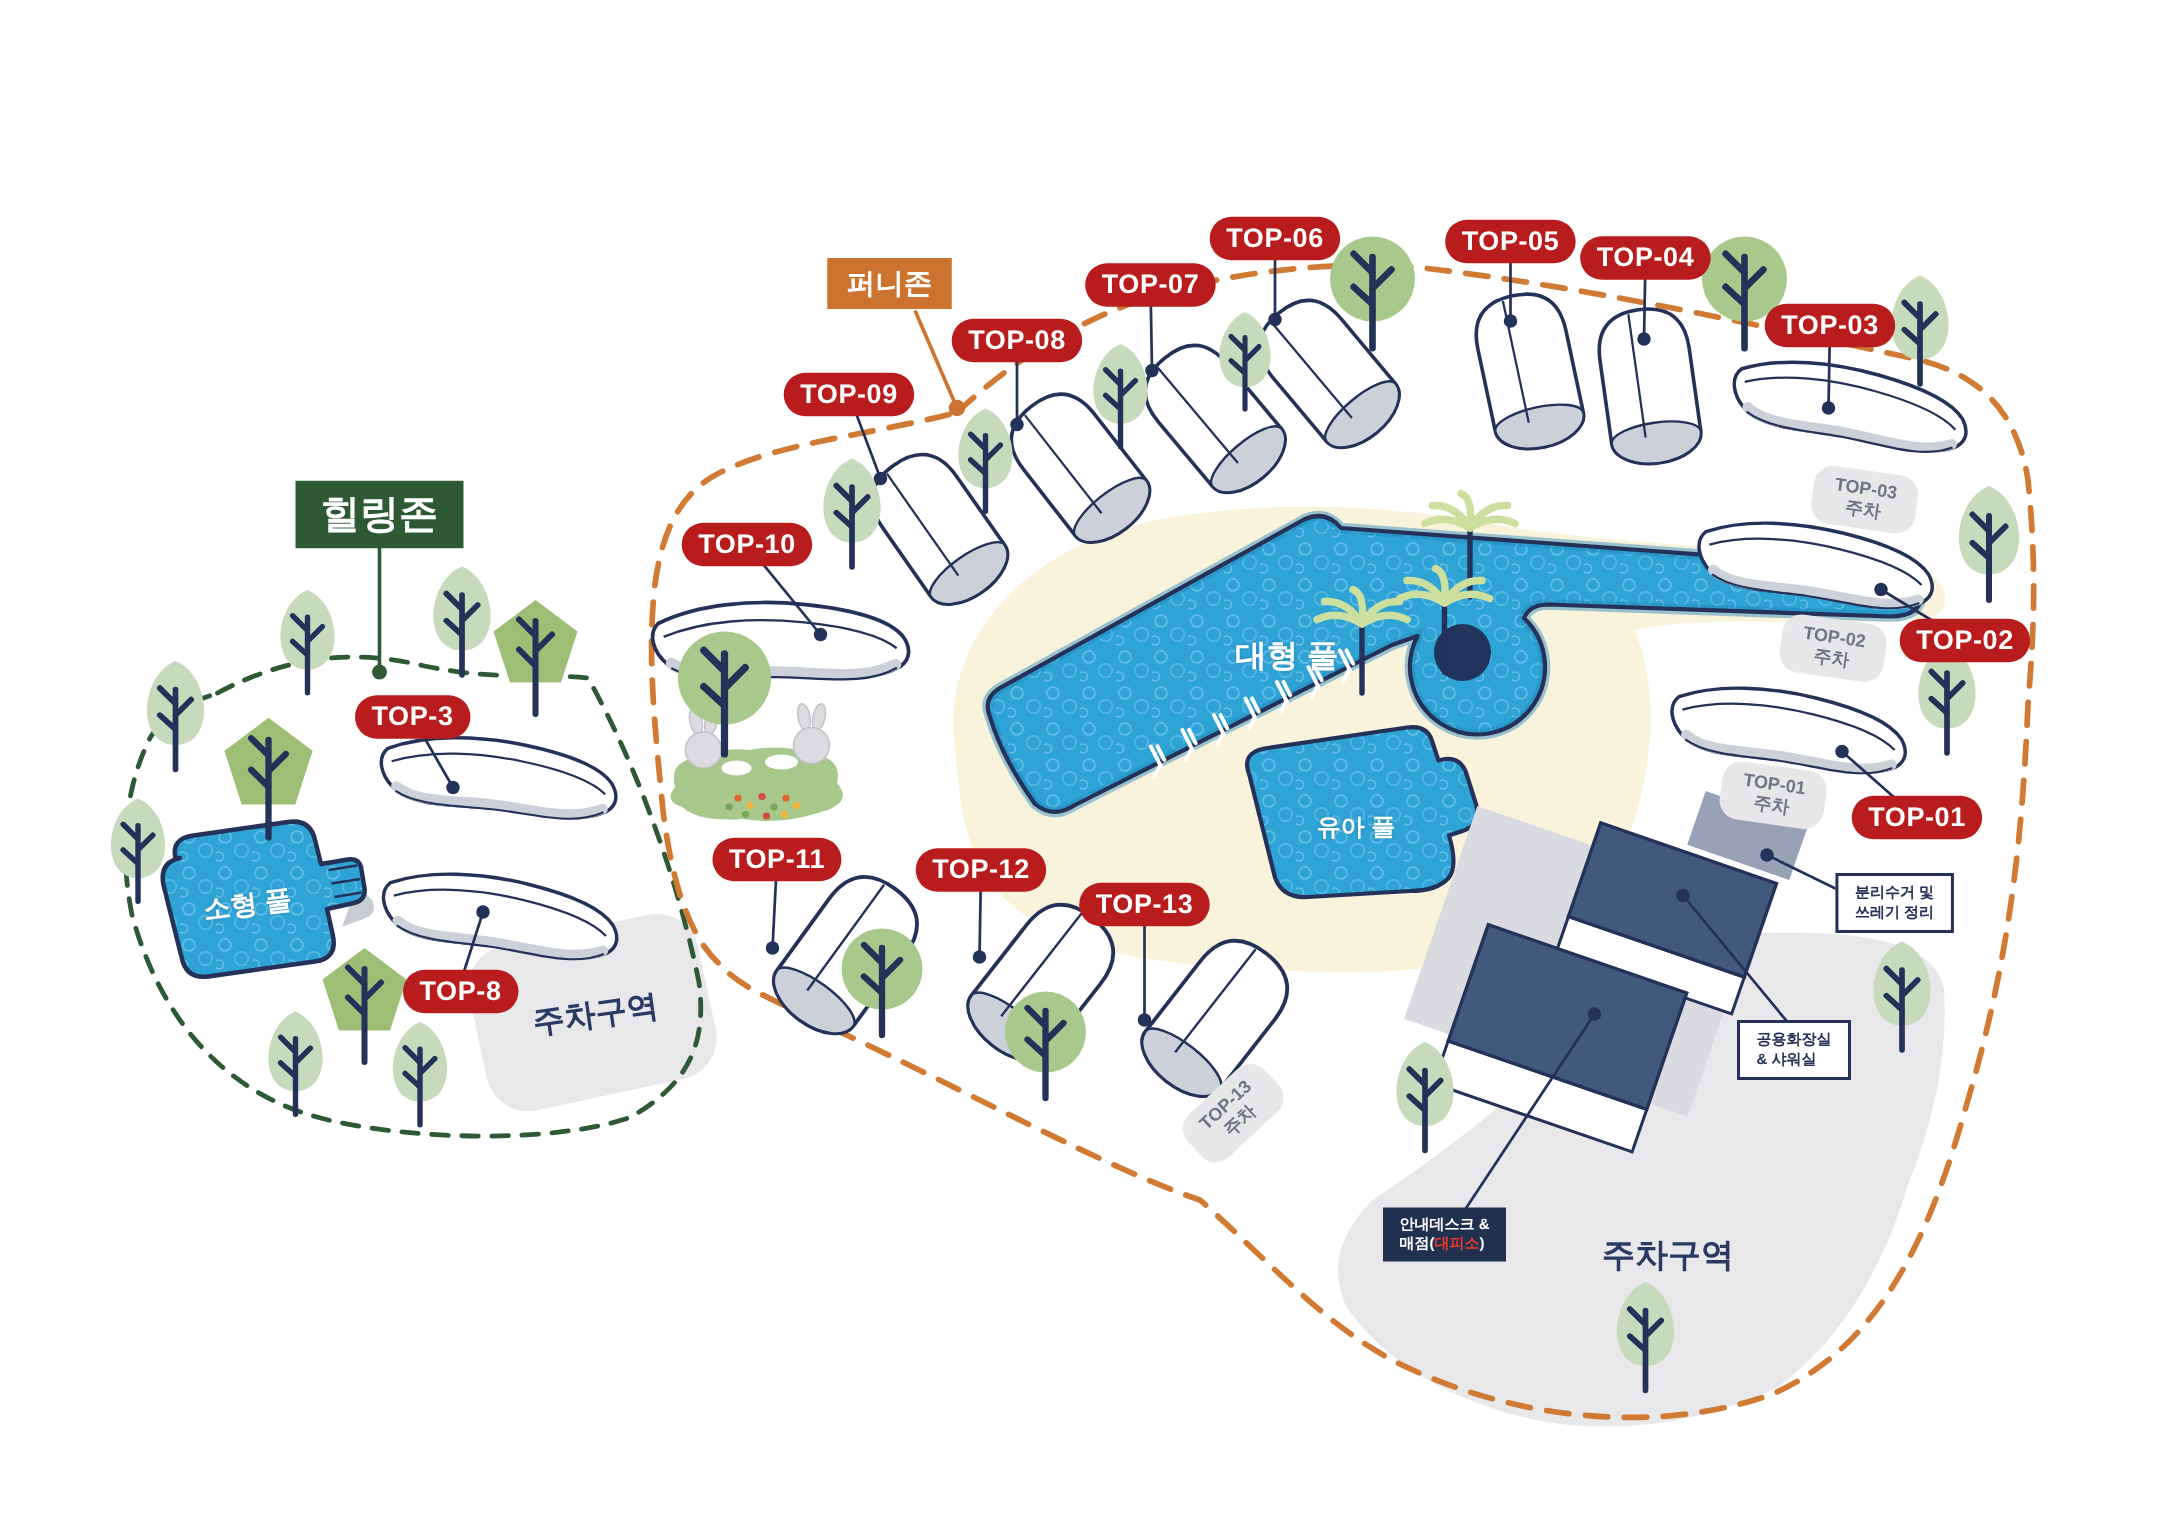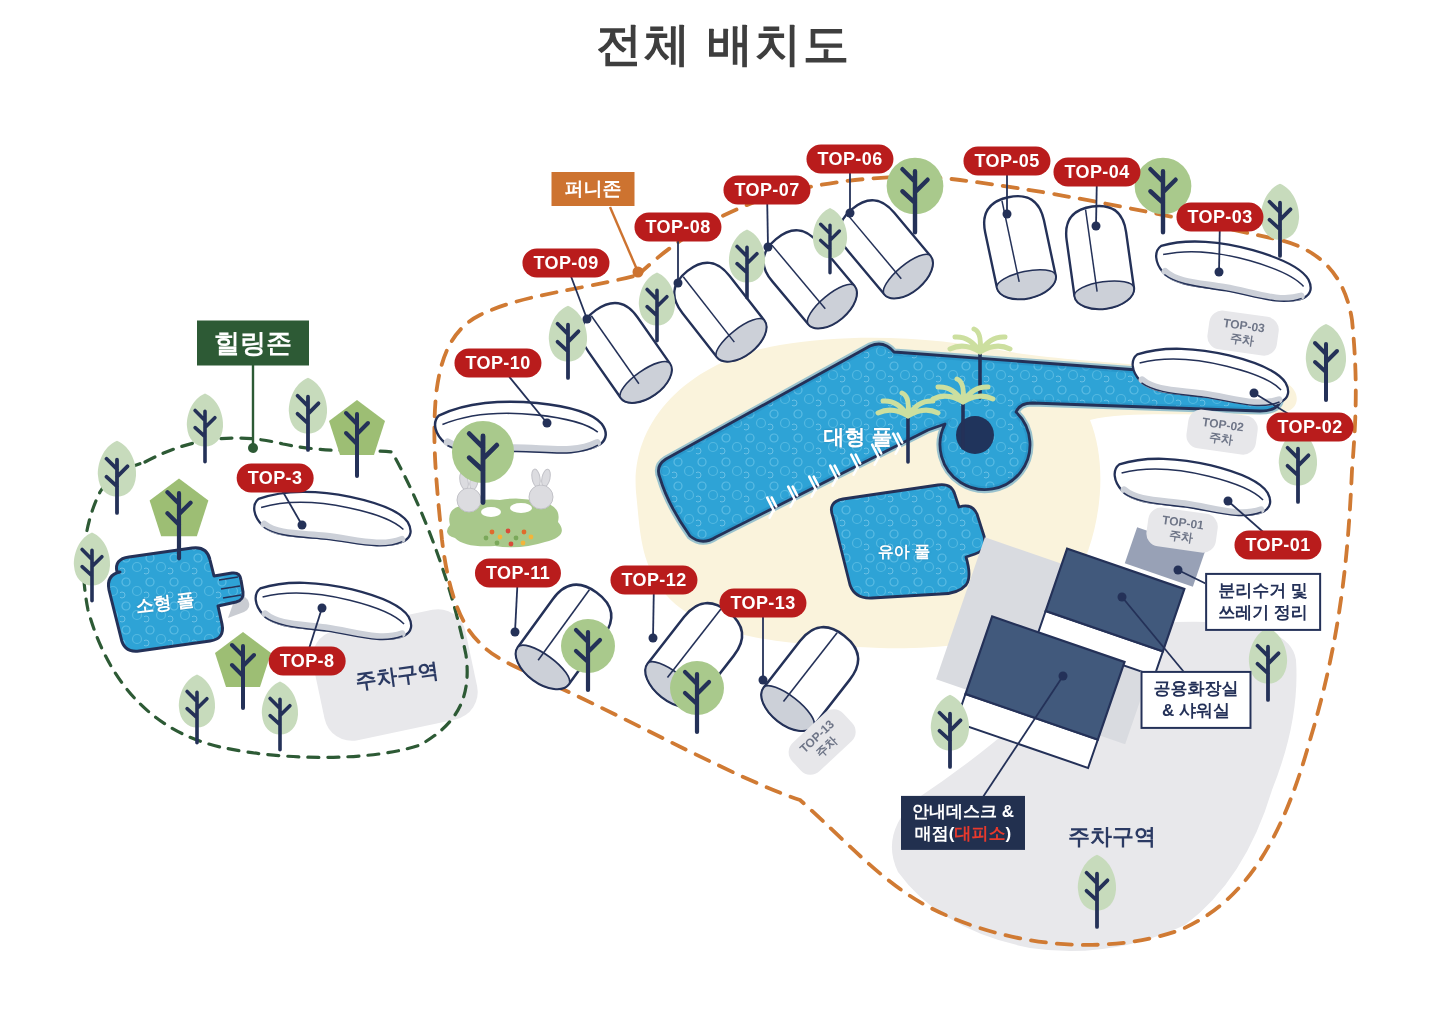--- a/index.html
+++ b/index.html
@@ -11,21 +11,21 @@
          color:#3e3e3e;letter-spacing:2px;}
   .zone{color:#fff;font-weight:bold;text-align:center;}
   .zone.healing{background:#2d5a35;font-size:26px;padding:5px 17px;}
   .zone.funny{background:#cd7330;font-size:19px;padding:4px 13px;}
   .pill{background:#b91c1c;color:#fff;font-size:18px;font-weight:bold;border-radius:15px;
         padding:4px 11px;letter-spacing:.4px;}
   .psub{background:#e7e7ea;color:#6e7587;font-size:12px;font-weight:bold;line-height:1.2;
         border-radius:13px;padding:5px 14px;text-align:center;}
   .parkname{color:#2b3a63;font-weight:bold;}
   .pooltxt{color:#fff;font-weight:bold;text-shadow:0 0 2px rgba(20,80,120,.4);}
-  .fbox{font-size:17px;font-weight:bold;text-align:center;line-height:1.3;padding:5px 11px;}
+  .fbox{font-size:10px;font-weight:bold;line-height:1.3;padding:5px 11px;}
   .fbox.outline{background:#fff;border:2px solid #243158;color:#243158;}
   .fbox.navy{background:#22304f;color:#fff;}
   .fbox .red{color:#e8392c;margin-top:20px;}
 </style>
 </head>
 <body>
 
 <div id="stage">
 
 <svg id="map-svg" width="1447" height="1021" viewBox="0 0 1447 1021">
@@ -238,21 +238,20 @@
         <circle cx="1178" cy="570" r="4.5" fill="#243158" stroke="none"></circle>
   </g>
   <g>
     <line x1="253" y1="362" x2="253" y2="448" stroke="#2d5a35" stroke-width="2.4"></line>
     <circle cx="253" cy="448" r="5" fill="#2d5a35"></circle>
     <line x1="610" y1="207" x2="638" y2="272" stroke="#cd7330" stroke-width="2.4"></line>
     <circle cx="638" cy="272" r="5.5" fill="#cd7330"></circle>
   </g>
 </svg>
 
-<div class="title">전체 배치도</div>
 
 <div class="abs zone healing" style="left:253px;top:343px;">힐링존</div>
 <div class="abs zone funny" style="left:593px;top:189px;">퍼니존</div>
 
 <div class="abs pill" style="left:1278px;top:545px;">TOP-01</div>
 <div class="abs pill" style="left:1310px;top:427px;">TOP-02</div>
 <div class="abs pill" style="left:1220px;top:217px;">TOP-03</div>
 <div class="abs pill" style="left:1097px;top:172px;">TOP-04</div>
 <div class="abs pill" style="left:1007px;top:161px;">TOP-05</div>
 <div class="abs pill" style="left:850px;top:159px;">TOP-06</div>

